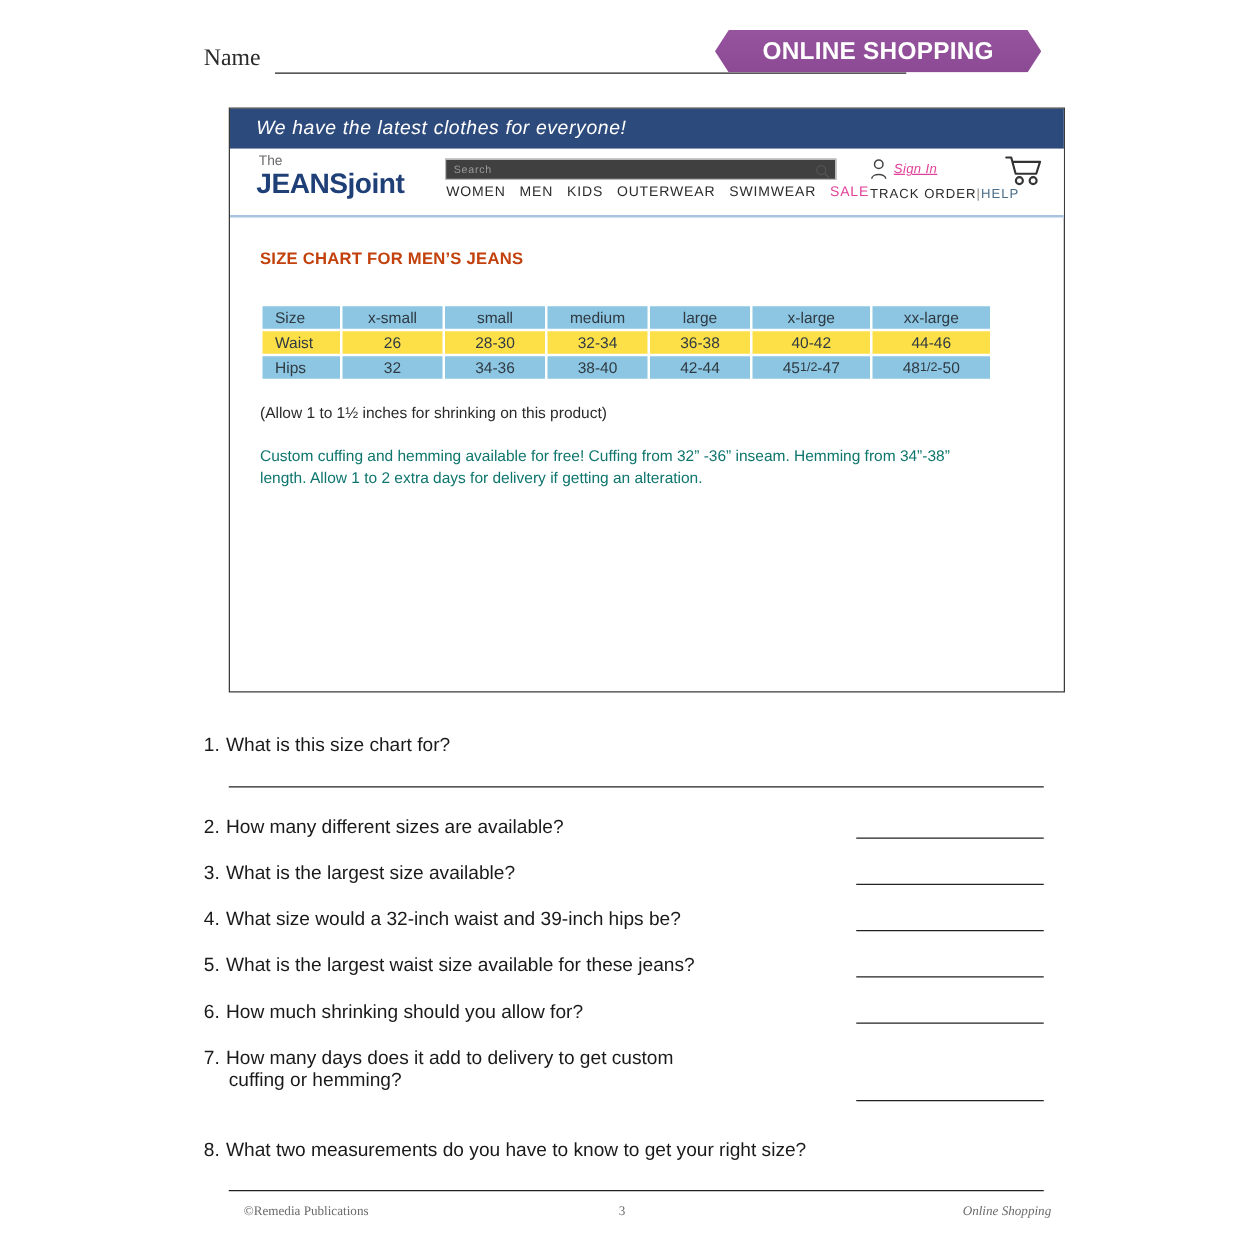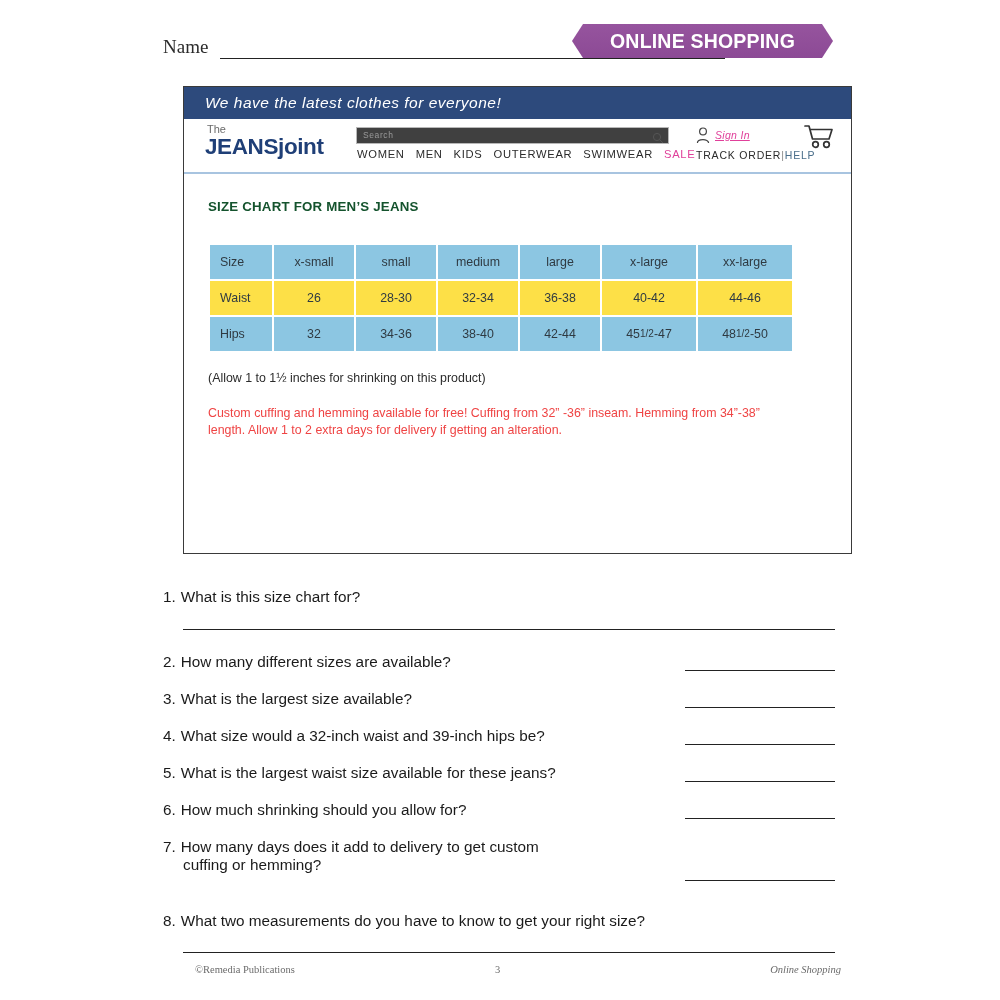--- a/index.html
+++ b/index.html
@@ -197,35 +197,35 @@
     top: 5px;
     width: 30px;
     height: 26px;
   }
 
   
   #site-body { padding: 25px 24px 0 24px; }
   #chart-title {
     font-size: 13.3px;
     font-weight: bold;
-    color: #14532d;
+    color: #c2410c;
     letter-spacing: 0.2px;
     margin-bottom: 29px;
   }
 
   table#size-table {
     border-collapse: separate;
     border-spacing: 2px 2px;
     margin-left: 0px;
     font-size: 12.4px;
     color: #2f3a42;
   }
   table#size-table td {
     padding: 0;
-    height: 34px;
+    height: 18px;
     text-align: center;
     vertical-align: middle;
     font-weight: normal;
   }
   table#size-table tr.header-row td { background: #8cc6e2; }
   table#size-table tr.row-waist td { background: #fde047; }
   table#size-table tr.row-hips td  { background: #8cc6e2; }
   table#size-table td.label-cell {
     text-align: left;
     padding-left: 10px;
@@ -241,21 +241,21 @@
   .frac { font-size: 10px; vertical-align: 1px; }
 
   #shrink-note {
     margin-top: 18px;
     font-size: 12.4px;
     color: #2b2b2b;
   }
   #custom-note {
     margin-top: 20px;
     font-size: 12.4px;
-    color: #ef4444;
+    color: #0f766e;
     line-height: 17px;
     width: 566px;
   }
 
   
   #questions {
     position: absolute;
     left: 163px;
     top: 588px;
     width: 672px;

